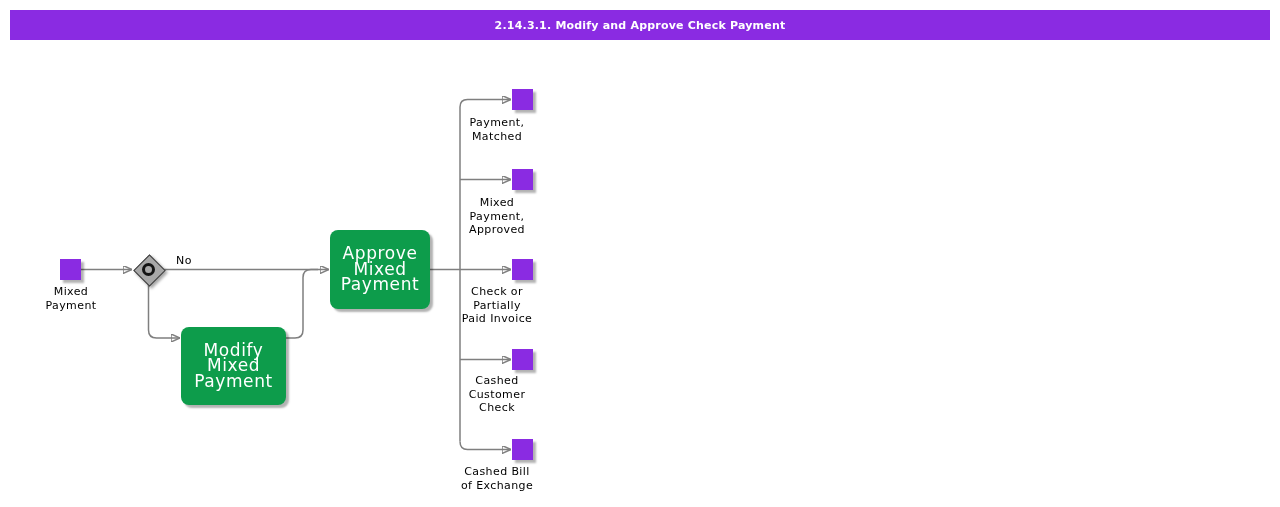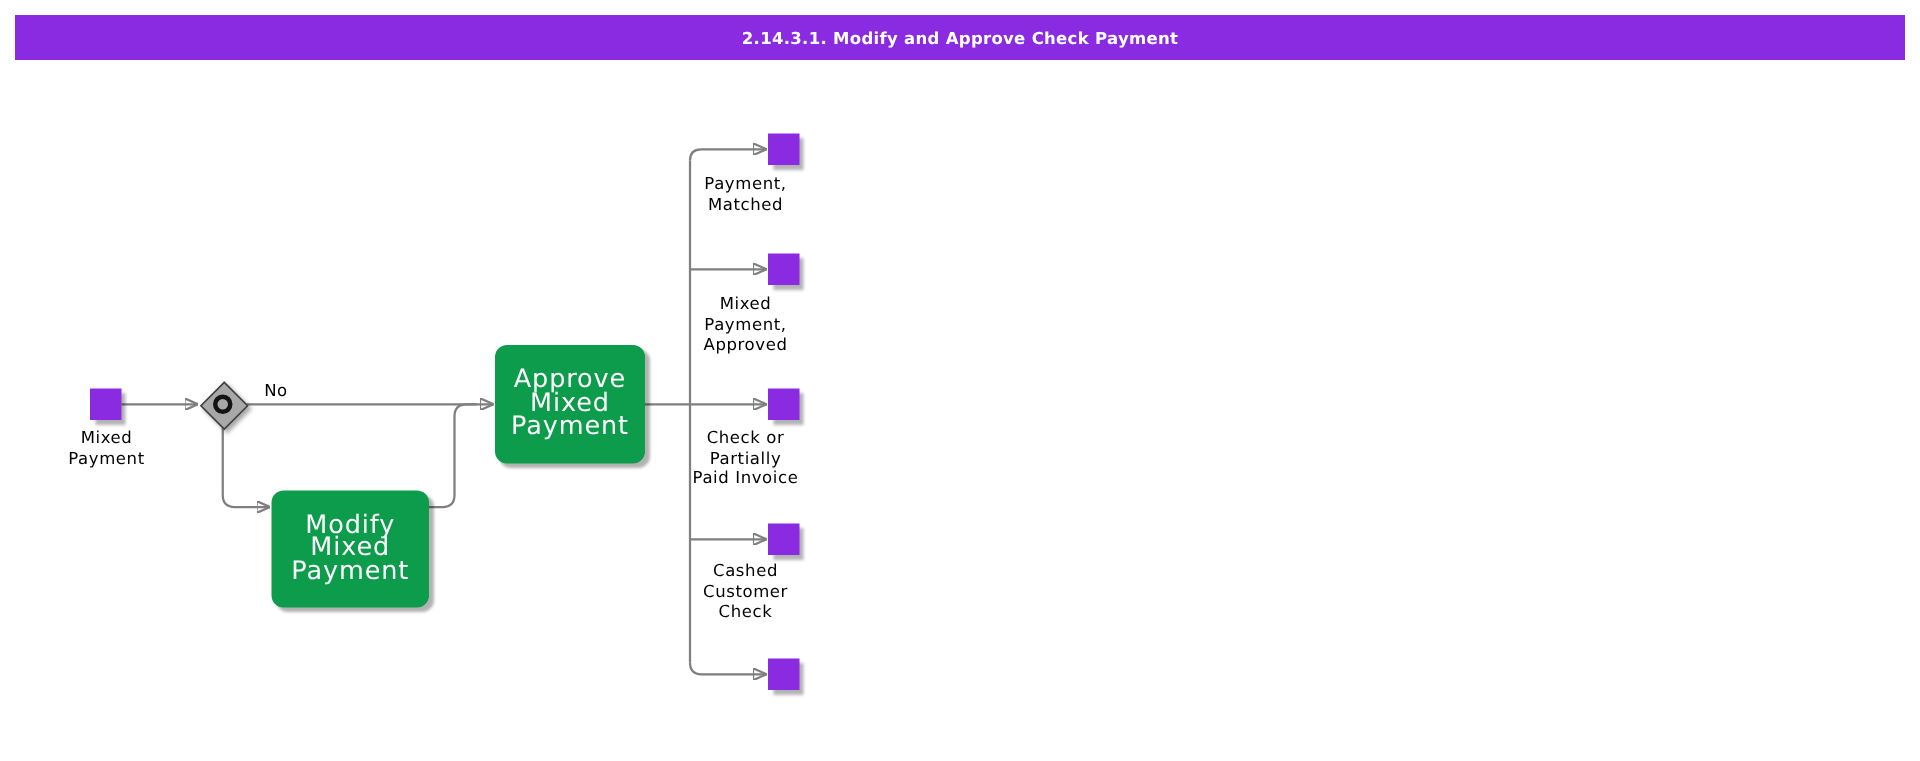--- a/index.html
+++ b/index.html
@@ -138,14 +138,16 @@
   <div id="lbl-out2" class="lbl out-label">Check or
 Partially
 Paid Invoice</div>
 
   <div id="sq-out3" class="event-square"></div>
   <div id="lbl-out3" class="lbl out-label">Cashed
 Customer
 Check</div>
 
   <div id="sq-out4" class="event-square"></div>
+  <div id="lbl-out4" class="lbl out-label">Cashed Bill
+of Exchange</div>
 
 </div>
 
 </body></html>

